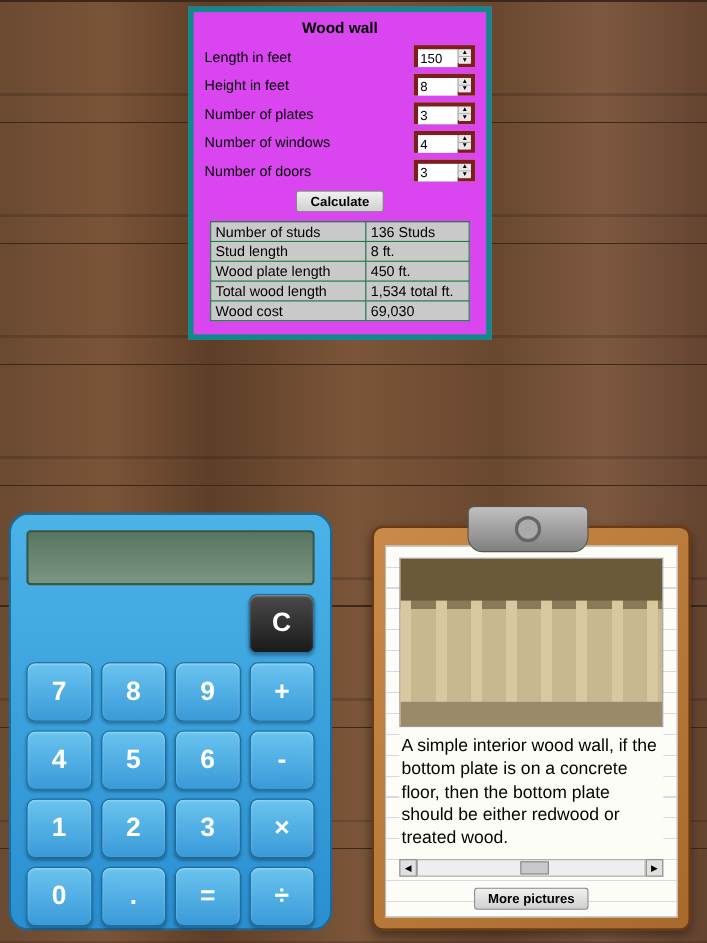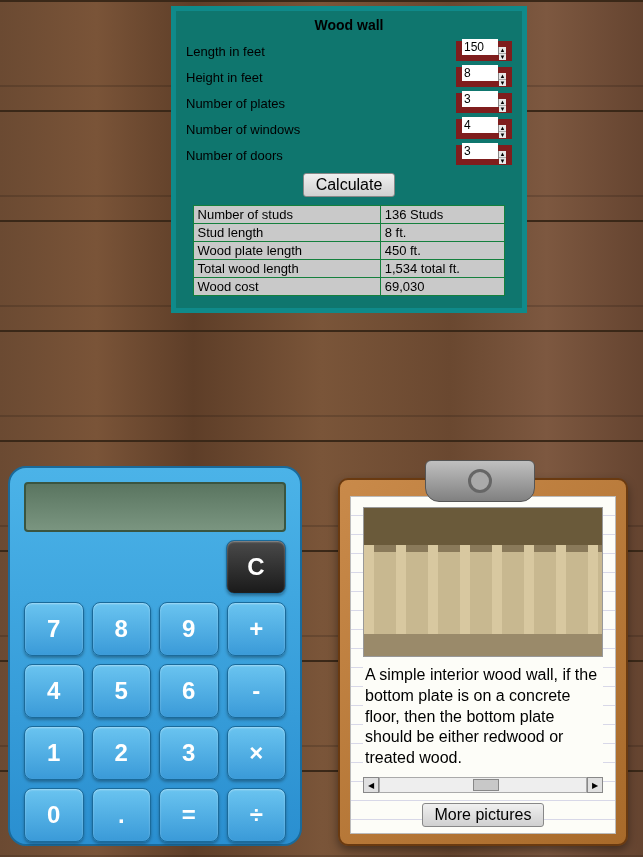--- a/index.html
+++ b/index.html
@@ -17,40 +17,40 @@
     linear-gradient(90deg, #6b4a32, #7a5438 15%, #5e3e28 30%, #7a5539 50%, #6a4830 70%, #7d5840 85%, #654430);
 }
 .plank-bg::after {
   content:""; position:absolute; inset:0;
   background: repeating-linear-gradient(0deg, rgba(0,0,0,.15) 0 2px, transparent 2px 110px);
 }
 
 
 .panel {
   position: absolute; left: 171px; top: 6px;
-  width: 356px;
-  background: #0f766e;
+  width: 276px;
+  background: #d946ef;
   border: 5px solid #0f8a8a;
   padding: 6px 10px 8px;
 }
 .panel-title {
   text-align: center; font-weight: bold; font-size: 14px;
   margin-bottom: 8px;
 }
 .field-row {
   display: flex; align-items: center;
   margin: 6px 0;
 }
 .field-label {
   font-weight: normal; font-size: 13px;
   flex: 1;
 }
 .spinner {
-  display: flex; align-items: flex-end;
-  background: #fff; border: 6px solid #7f1d1d;
+  display: flex; align-items: flex-start;
+  background: #fff; border: 4px solid #7f1d1d;
   height: 20px; width: 56px;
 }
 .spinner input {
   border: none; width: 36px; font-size: 12px;
   padding: 1px 2px; outline: none;
 }
 .spin-btns {
   display: flex; flex-direction: column;
   width: 16px; height: 100%;
   border-left: 1px solid #888;
@@ -58,22 +58,23 @@
 .spin-btns div {
   flex: 1; display: flex; align-items: center; justify-content: center;
   font-size: 6px; background: #e8e8e8; cursor: pointer;
   border-bottom: 1px solid #aaa;
 }
 .spin-btns div:last-child { border-bottom: none; }
 
 .btn {
   background: linear-gradient(#f0f0f0, #d0d0d0);
   border: 1px solid #888; border-radius: 3px;
-  padding: 2px 12px; font-size: 16px;
+  padding: 2px 12px; font-size: 12px;
   cursor: pointer;
+  font-weight: bold;
 }
 .btn-row { text-align: center; margin: 8px 0; }
 
 .result-table {
   width: 96%; margin: 4px auto;
   border-collapse: collapse;
   font-size: 13px;
 }
 .result-table td {
   border: 1px solid #15803d;

